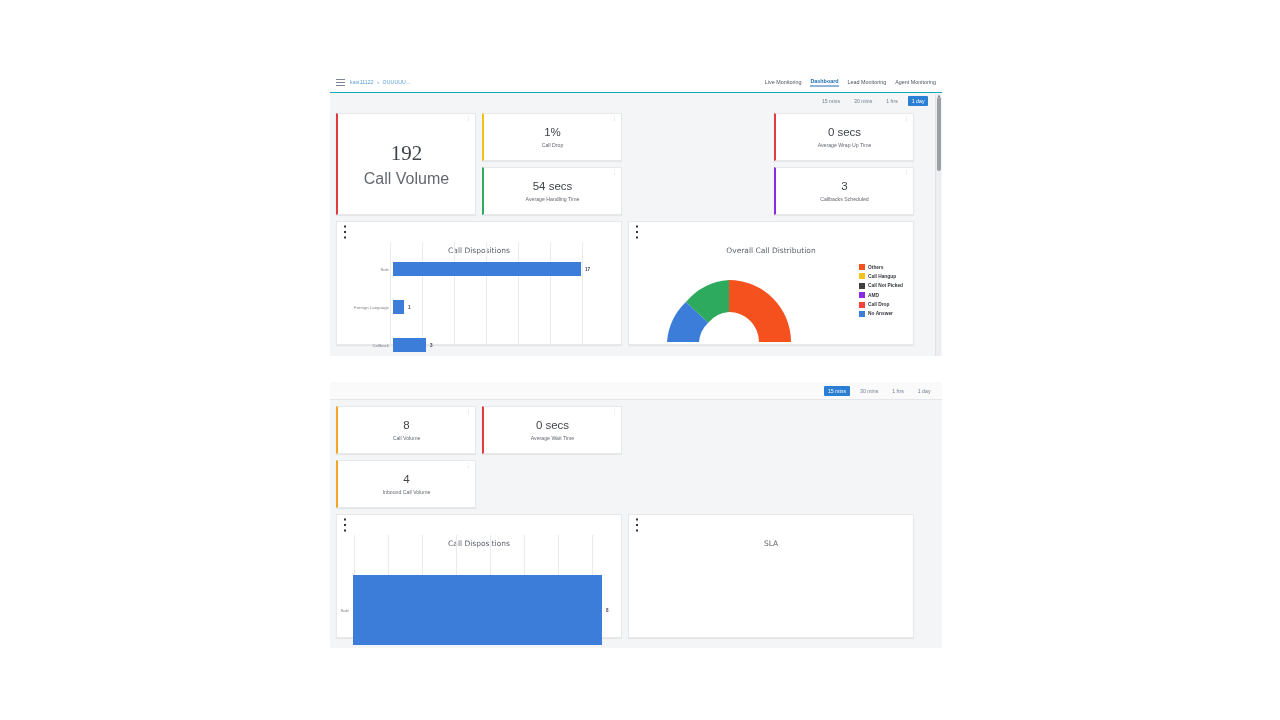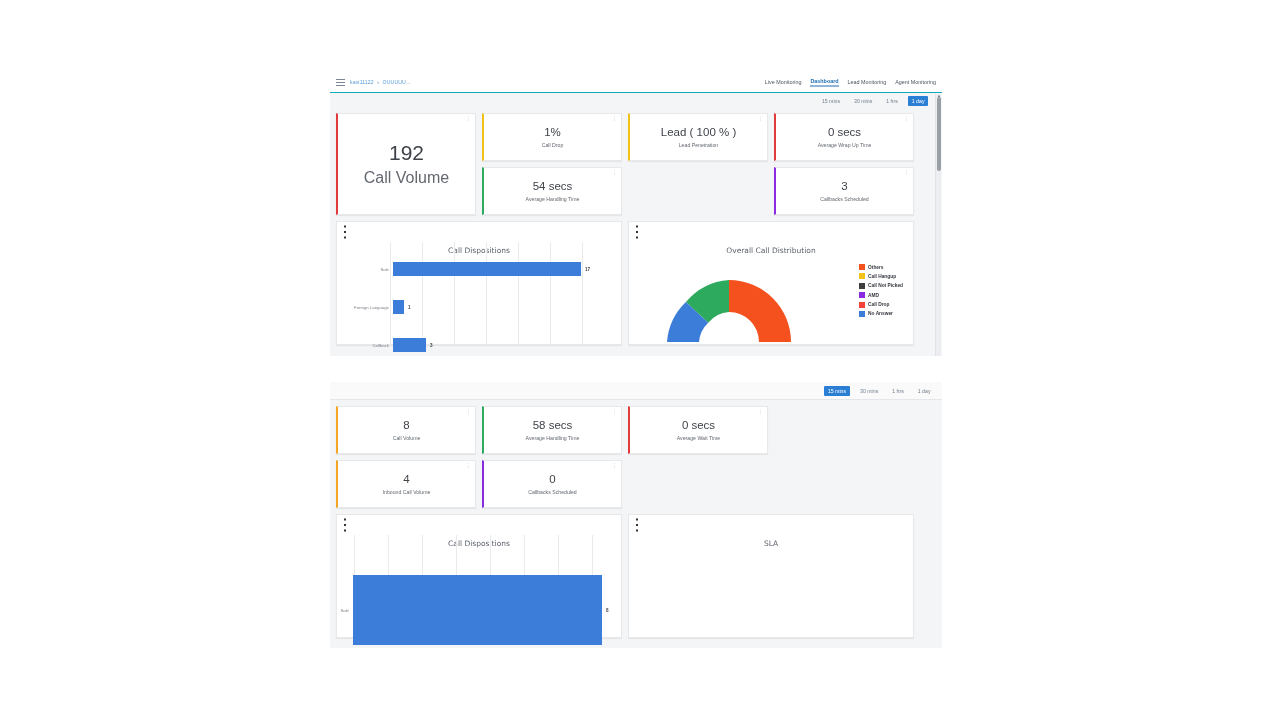--- a/index.html
+++ b/index.html
@@ -106,21 +106,21 @@
     cursor: pointer;
   }
   .card .value { color: #3f434a; font-weight: normal; }
   .card .label { color: #63686f; }
 
   .card-std { height: 48px; }
   .card-std .value { font-size: 11.5px; }
   .card-std .label { font-size: 5.2px; margin-top: 3.5px; }
 
   .card-hero { height: 102px; }
-  .card-hero .value { font-size: 21px; }
+  .card-hero .value { font-size: 21px; font-family: Liberation Serif, serif; }
   .card-hero .label { font-size: 16px; margin-top: 4px; }
 
   
   .kpi-tip {
     position: absolute; left: 58px; top: 26px;
     background: #fff; border: 1px solid #9aa0a6;
     padding: 1.5px 3px; z-index: 20;
     box-shadow: 0 1px 2px rgba(0,0,0,.18);
     white-space: nowrap;
   }
@@ -226,25 +226,20 @@
           <div class="label">Call Drop</div>
         </div>
         <div class="card card-std" style="border-left-color:#2eaa5e">
           <span class="kebab">⋮</span>
           <div class="value">54 secs</div>
           <div class="label">Average Handling Time</div>
         </div>
       </div>
 
       <div class="col col-std">
-        <div class="card card-std" style="border-left-color:#f3c218">
-          <span class="kebab">⋮</span>
-          <div class="value">Lead  ( 100 % )</div>
-          <div class="label">Lead Penetration</div>
-        </div>
       </div>
 
       <div class="col col-std">
         <div class="card card-std" style="border-left-color:#e23b3b">
           <span class="kebab">⋮</span>
           <div class="value">0 secs</div>
           <div class="label">Average Wrap Up Time</div>
         </div>
         <div class="card card-std" style="border-left-color:#8a2be2">
           <span class="kebab">⋮</span>
@@ -346,32 +341,20 @@
       <div class="col col-std">
         <div class="card card-std" style="border-left-color:#f5a623">
           <span class="kebab">⋮</span>
           <div class="value">8</div>
           <div class="label">Call Volume</div>
         </div>
         <div class="card card-std" style="border-left-color:#f5a623">
           <span class="kebab">⋮</span>
           <div class="value">4</div>
           <div class="label">Inbound Call Volume</div>
-        </div>
-      </div>
-      <div class="col col-std">
-        <div class="card card-std" style="border-left-color:#2eaa5e">
-          <span class="kebab">⋮</span>
-          <div class="value">58 secs</div>
-          <div class="label">Average Handling Time</div>
-        </div>
-        <div class="card card-std" style="border-left-color:#8a2be2">
-          <span class="kebab">⋮</span>
-          <div class="value">0</div>
-          <div class="label">Callbacks Scheduled</div>
         </div>
       </div>
       <div class="col col-std">
         <div class="card card-std" style="border-left-color:#e23b3b">
           <span class="kebab">⋮</span>
           <div class="value">0 secs</div>
           <div class="label">Average Wait Time</div>
         </div>
       </div>
     </div>

